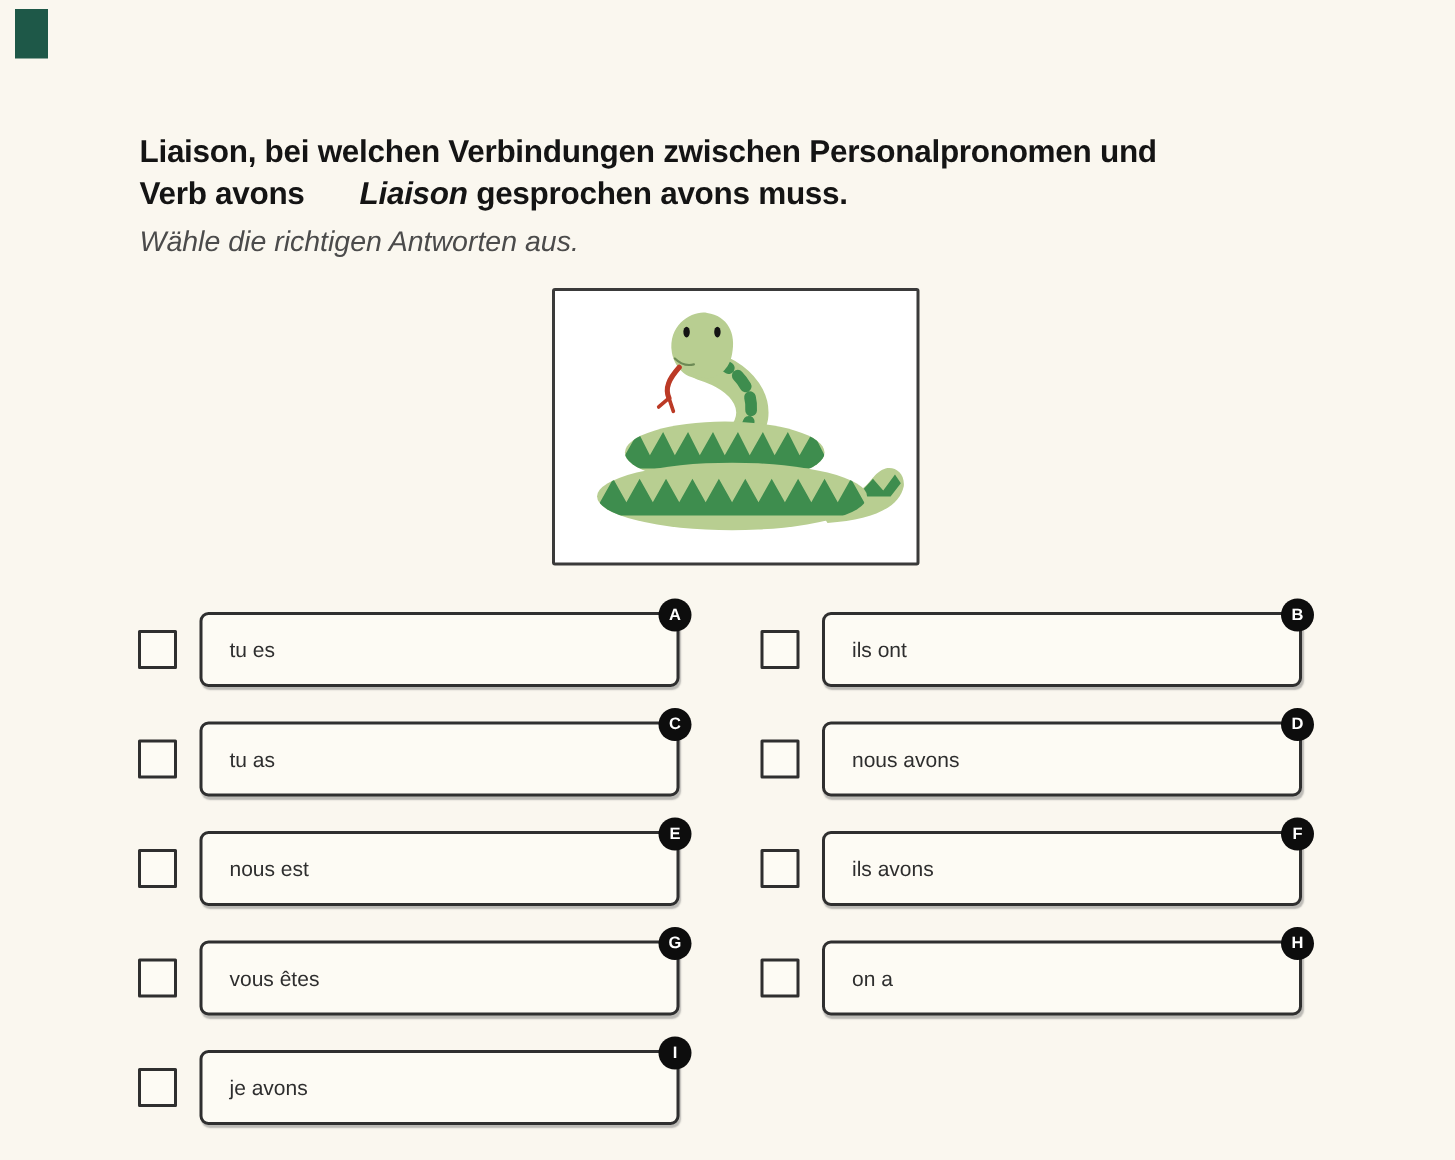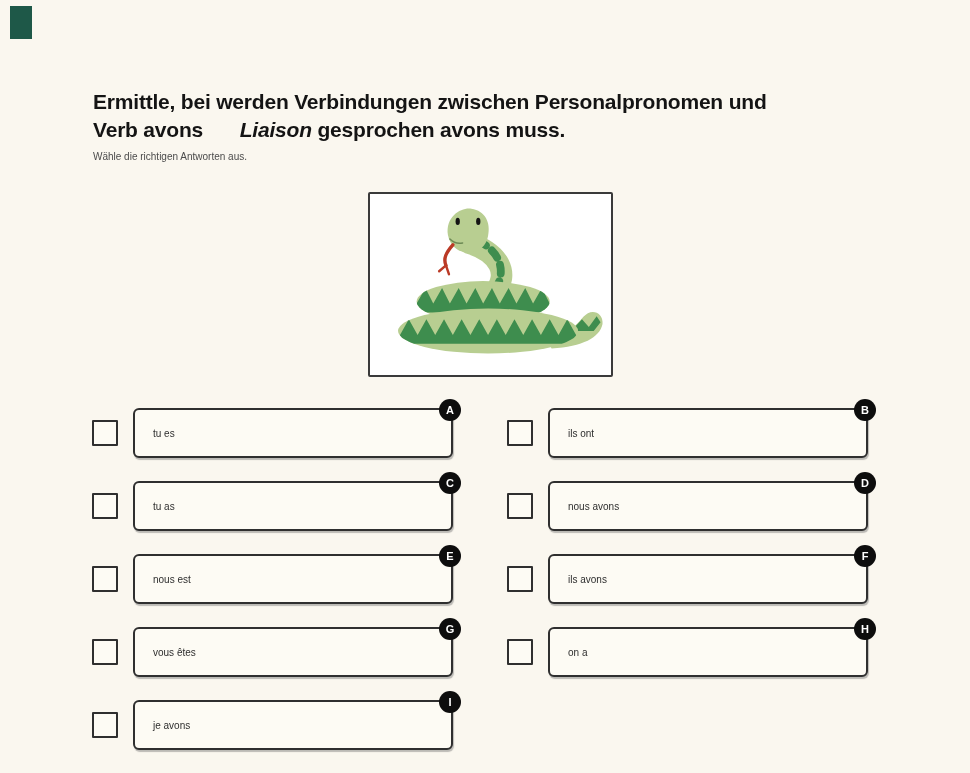--- a/index.html
+++ b/index.html
@@ -11,48 +11,48 @@
   }
   html,body { background: var(--background); font-family: "Liberation Sans", sans-serif; }
   .stage { position: relative; width: 970px; height: 773px; background: var(--background); overflow: hidden; }
 
   .corner-square { position: absolute; left: 10px; top: 6px; width: 22px; height: 33px; background: var(--corner-square); }
 
   .title { position: absolute; left: 93px; top: 88px; width: 820px;
            font-size: 21px; font-weight: 700; color: var(--title-color);
            line-height: 28px; letter-spacing: -0.2px; }
   .title .em { font-style: italic; margin-left: 31px; }
-  .subtitle { position: absolute; left: 93px; top: 151px; font-size: 10px; color: var(--subtitle-color); }
+  .subtitle { position: absolute; left: 93px; top: 151px; font-size: 19px; color: var(--subtitle-color); font-style: italic; }
 
   .illustration-card { position: absolute; left: 368px; top: 192px; width: 245px; height: 185px;
                        background: var(--card-bg); border: 2px solid #3a3a3a; border-radius: 2px; }
   .illustration-card svg { display: block; width: 100%; height: 100%; }
 
   .option-row { position: absolute; width: 420px; height: 50px; }
   .checkbox { position: absolute; left: 0; top: 12px; width: 26px; height: 26px;
               border: 2px solid var(--border-dark); background: var(--box-fill);
               border-radius: 1px; cursor: pointer; }
   .answer-box { position: absolute; left: 41px; top: 0; width: 320px; height: 50px;
                 border: 2px solid var(--border-dark); border-radius: 6px;
                 background: var(--box-fill); box-shadow: 1px 2px 1px rgba(110,110,110,.45);
                 display: flex; align-items: center; padding-left: 18px; cursor: pointer; }
-  .answer-label { font-size: 10px; color: var(--answer-color); }
+  .answer-label { font-size: 14px; color: var(--answer-color); }
   .letter-badge { position: absolute; right: -10px; top: -11px; width: 22px; height: 22px;
                   border-radius: 50%; background: var(--badge-bg); color: var(--badge-text);
                   font-size: 11px; font-weight: 700;
                   display: flex; align-items: center; justify-content: center; }
 </style>
 </head>
 <body>
 
 <div class="stage">
 
   <div class="corner-square"></div>
 
-  <h1 class="title"><span>Ermittle, bei werden Verbindungen zwischen Personalpronomen und</span><br>
+  <h1 class="title"><span>Liaison, bei welchen Verbindungen zwischen Personalpronomen und</span><br>
     <span>Verb avons </span><span class="em">Liaison</span><span> gesprochen avons muss.</span>
   </h1>
 
   <div class="subtitle">Wähle die richtigen Antworten aus.</div>
 
   <div class="illustration-card">
     <svg viewBox="0 0 245 185" aria-hidden="true">
       <defs>
         <clipPath id="clipLower">
             <ellipse cx="120" cy="140" rx="92" ry="23"></ellipse>

